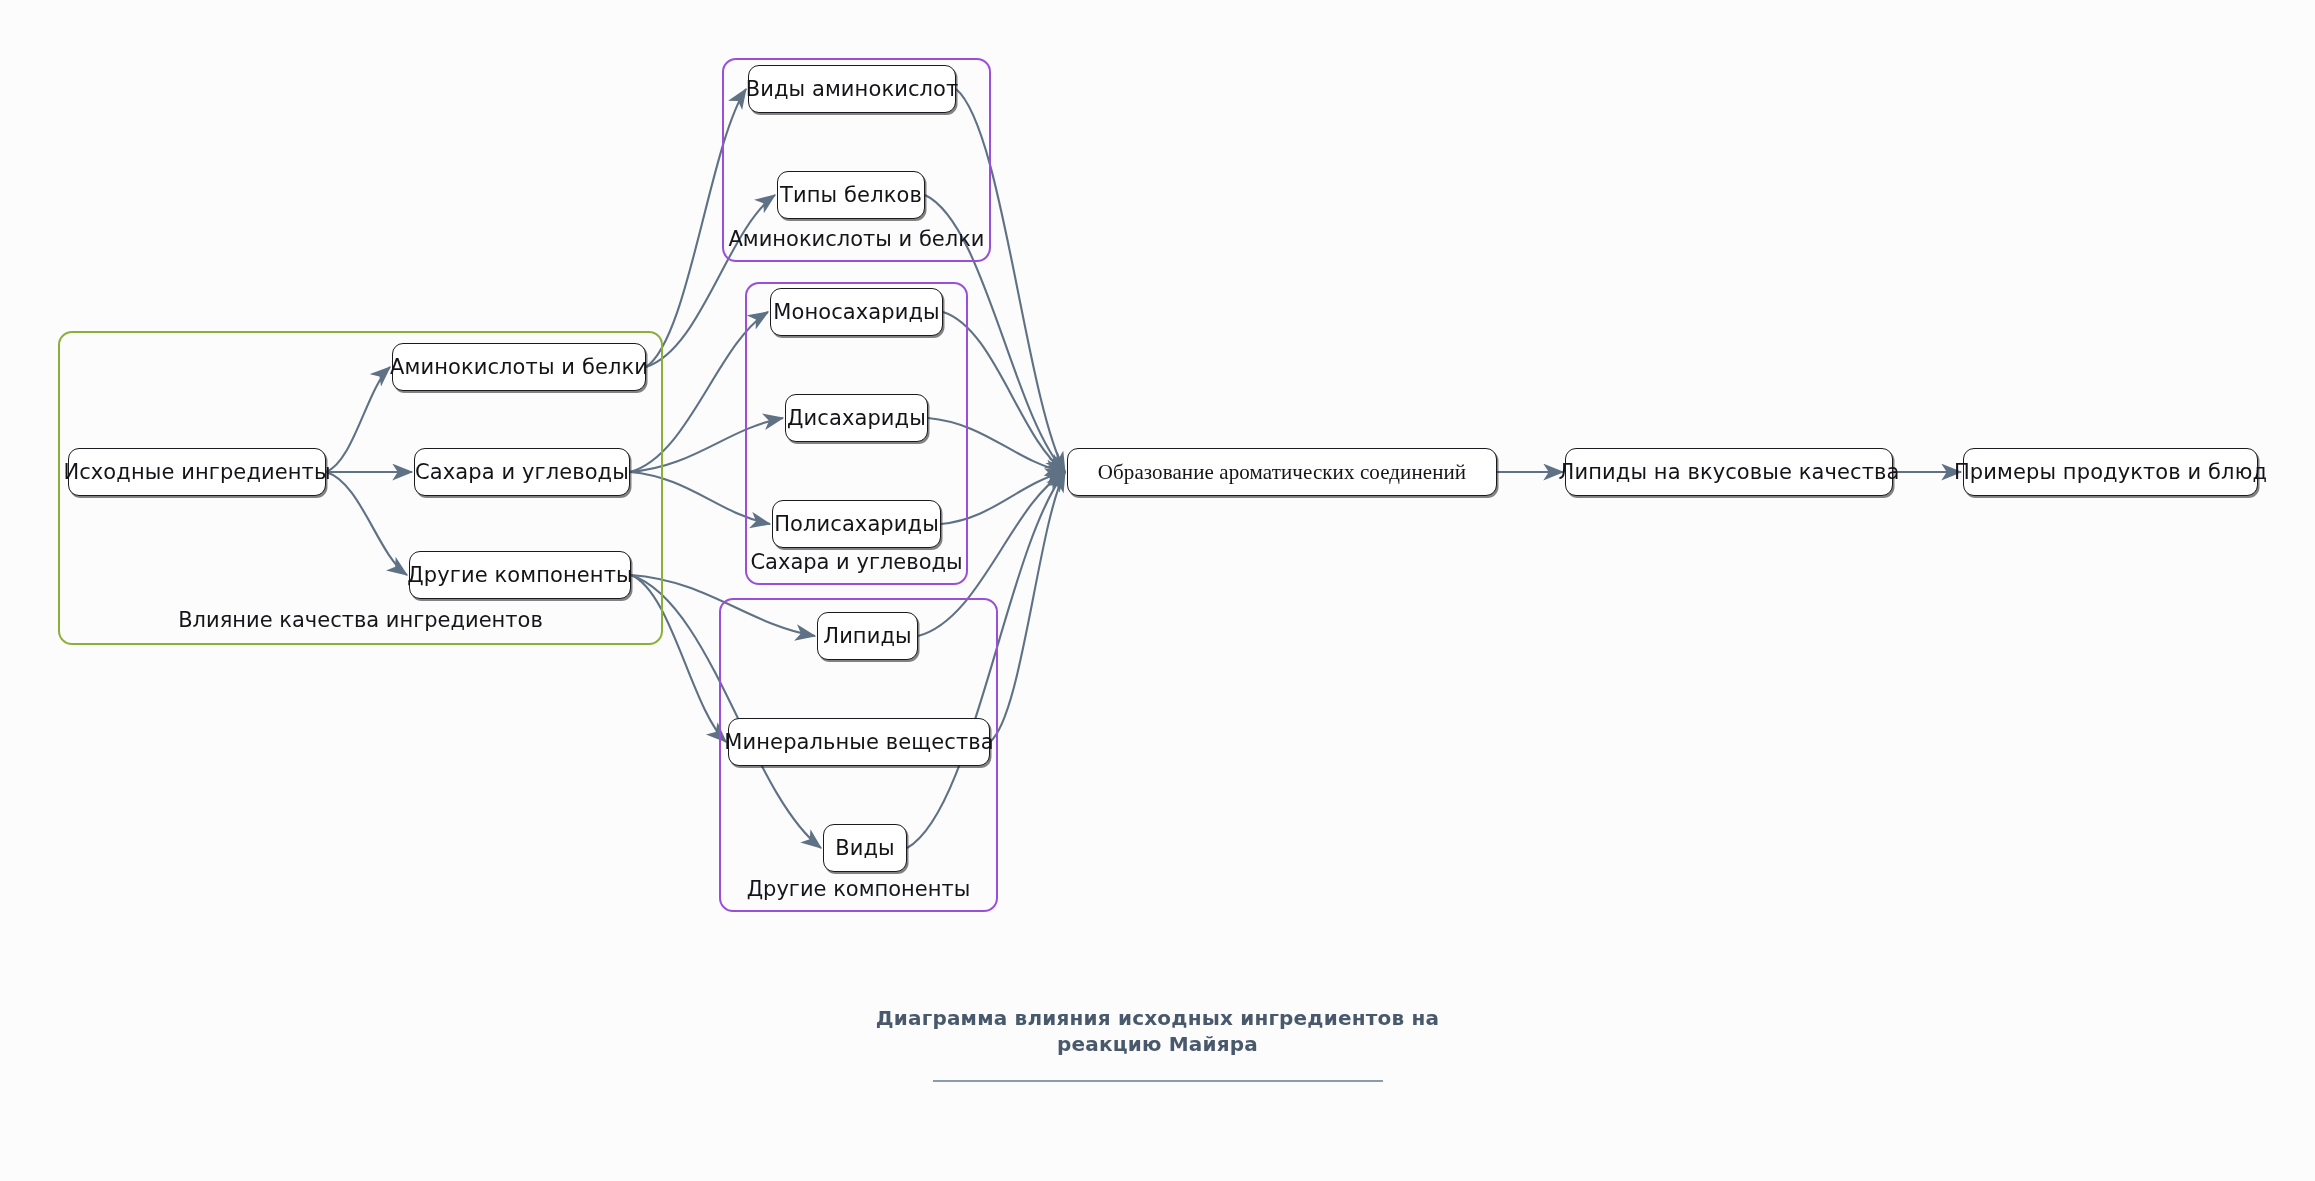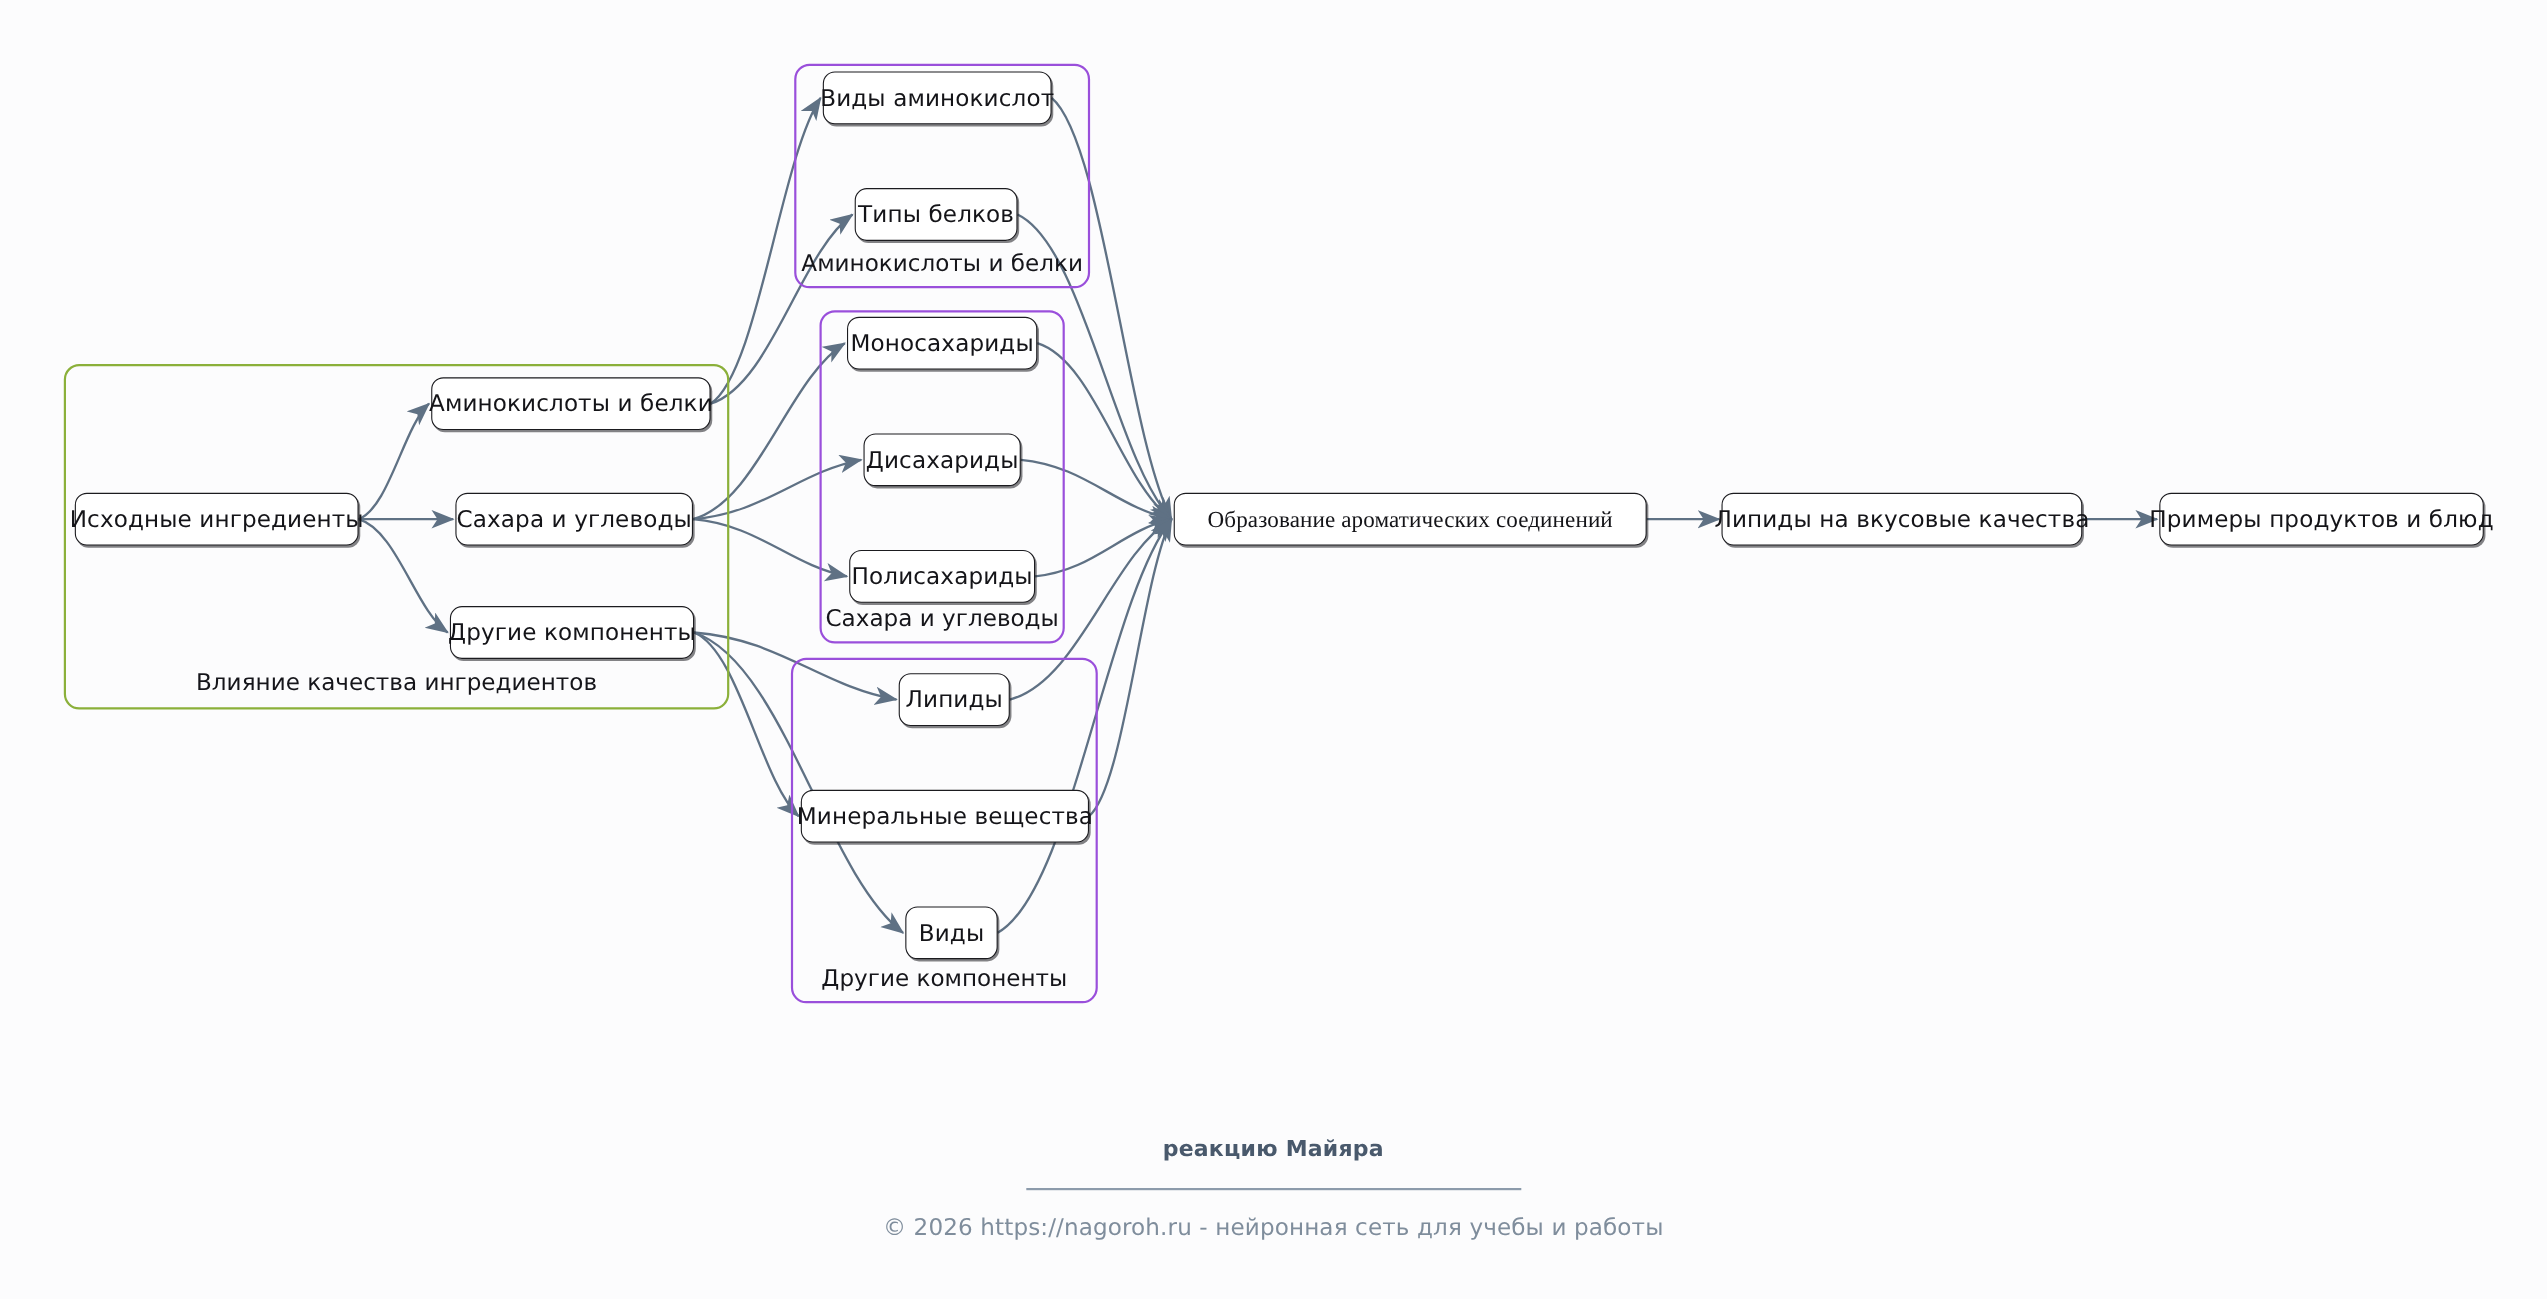--- a/index.html
+++ b/index.html
@@ -169,18 +169,17 @@
         <span>Липиды на вкусовые качества</span>
       </div>
       <div class="node" style="left: 1963px; top: 448px; width: 295px; height: 48px;">
         <span>Примеры продуктов и блюд</span>
       </div>
     </div>
 </div>
 
 <div id="footer">
   <div class="footer-title">
-    <br>
+    <span>Диаграмма влияния исходных ингредиентов на</span><br>
     <span>реакцию Майяра</span>
   </div>
   <div class="footer-rule"></div>
-  <div class="footer-copy">© 2026 https://nagoroh.ru - нейронная сеть для учебы и работы</div>
 </div>
 
 </body></html>

